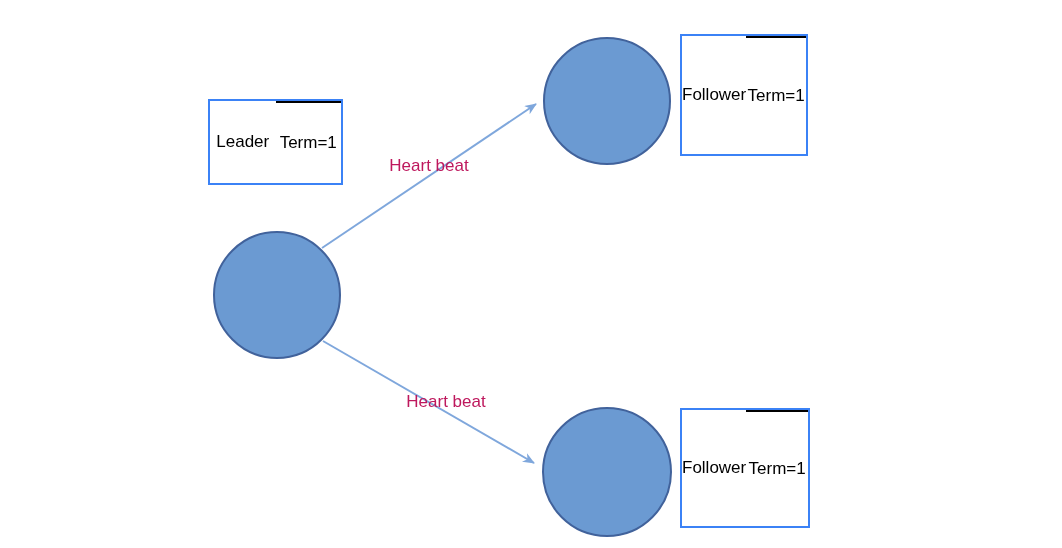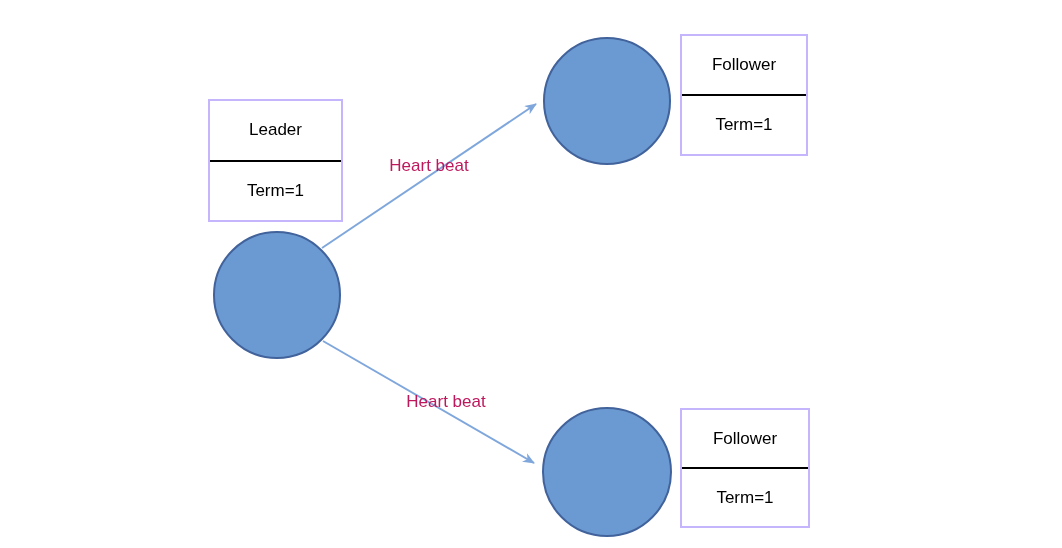--- a/index.html
+++ b/index.html
@@ -19,39 +19,39 @@
     position: absolute;
     left: 0;
     top: 0;
     width: 1062px;
     height: 548px;
     z-index: 1;
   }
   .labelbox {
     position: absolute;
     box-sizing: border-box;
-    border: 2px solid #c4b5fd;
+    border: 2px solid #3b82f6;
     background: #ffffff;
     display: flex;
-    flex-direction: column;
+    flex-direction: row;
     z-index: 2;
     color: #000000;
     font-size: 17px;
   }
   .labelbox .cell {
     flex: 1;
     display: flex;
     align-items: center;
     justify-content: center;
     white-space: nowrap;
   }
   .labelbox .cell + .cell {
     border-top: 2px solid #000000;
   }
-  .box-leader   { left: 208px; top:  99px; width: 135px; height: 123px; }
+  .box-leader   { left: 208px; top:  99px; width: 135px; height: 86px; }
   .box-f-top    { left: 680px; top:  34px; width: 128px; height: 122px; }
   .box-f-bottom { left: 680px; top: 408px; width: 130px; height: 120px; }
   .edge-label {
     position: absolute;
     transform: translate(-50%, -50%);
     font-size: 17px;
     color: #be185d;
     white-space: nowrap;
     z-index: 3;
   }

